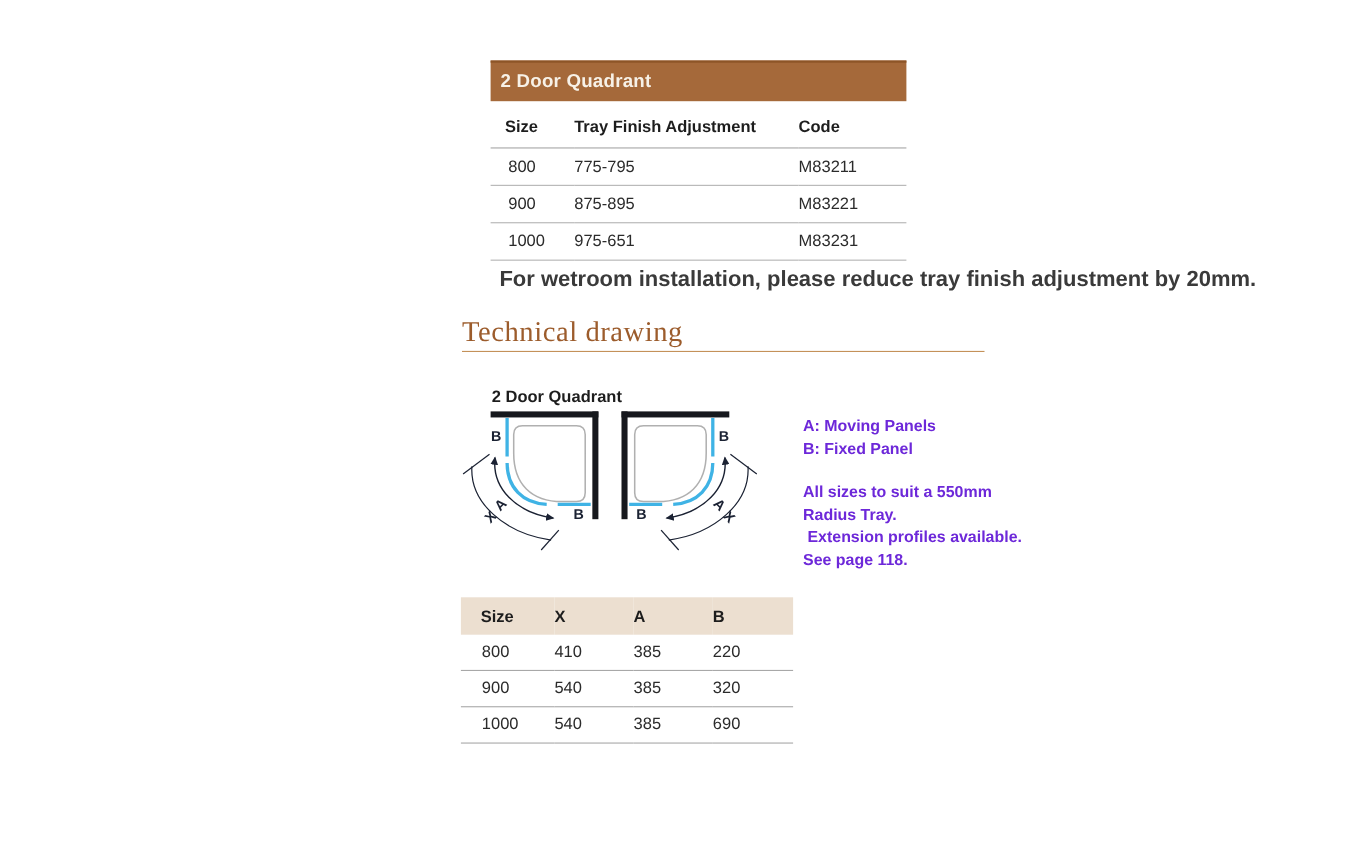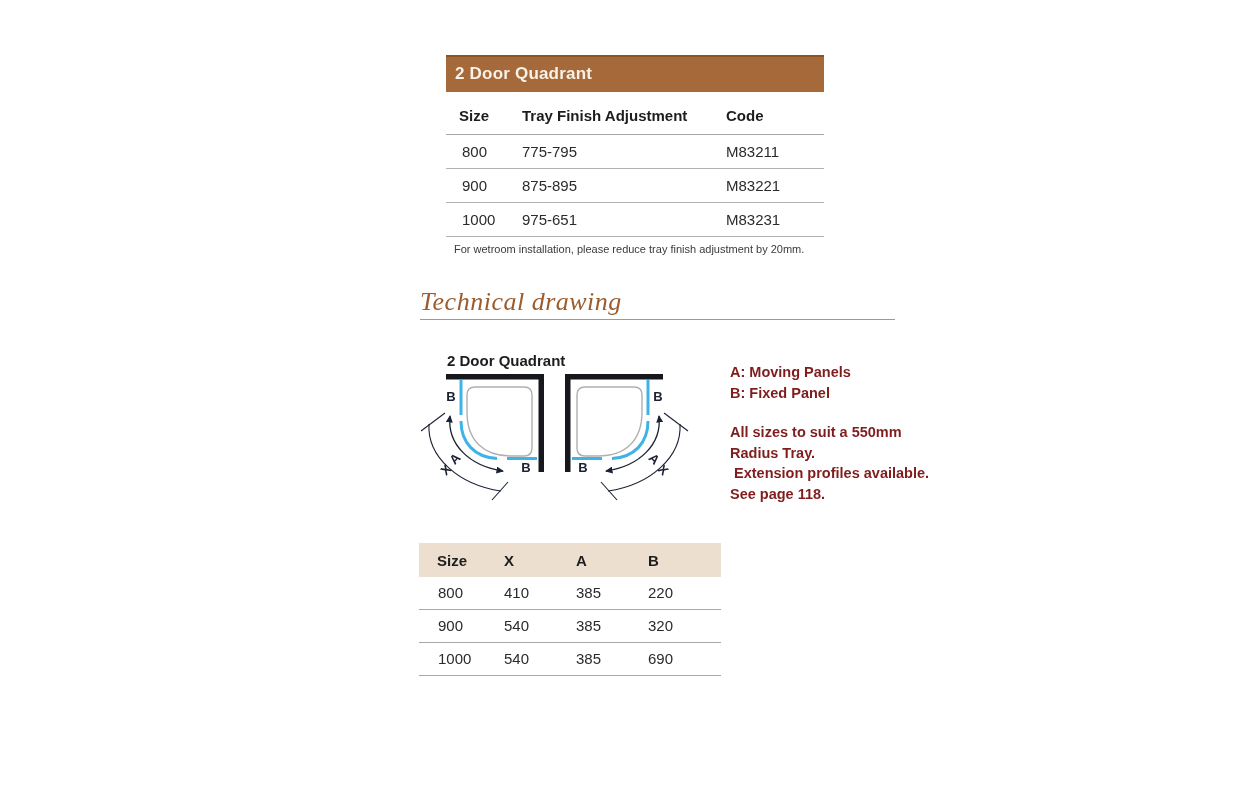--- a/index.html
+++ b/index.html
@@ -24,27 +24,27 @@
   .spec-table th.c1 { width:76px; padding-left:13px; }
   .spec-table th.c2 { width:204px; }
   .spec-table td {
     font-size:15px; color:#2b2b2b; text-align:left;
     padding:8px 0; border-bottom:1px solid #b3b3b3;
   }
   .spec-table td.c1 { padding-left:16px; }
 
   .note {
     position:absolute; left:410px; top:243px;
-    font-size:11px; font-weight:400; color:#3a3a3a; white-space:nowrap;
+    font-size:20px; font-weight:700; color:#3a3a3a; white-space:nowrap;
   }
 
   
   .tech-heading {
     position:absolute; left:376px; top:287px;
-    font-family:"Liberation Serif", serif; font-style:italic; font-weight:normal;
+    font-family:"Liberation Serif", serif; font-weight:normal;
     font-size:26px; color:#9c5c2c; letter-spacing:0.5px;
   }
   .tech-underline {
     position:absolute; left:376px; top:319px; width:475px; height:0;
     border-top:1.5px solid #c49159;
   }
 
   .diagram-title {
     position:absolute; left:403px; top:352px;
     font-size:15px; font-weight:bold; color:#1d1d1d;
@@ -52,22 +52,22 @@
 
   .diagram-left  { position:absolute; left:375px; top:369px; }
   .diagram-right { position:absolute; left:511px; top:369px; }
   .diagram text {
     font-family:"Liberation Sans", sans-serif; font-size:13px; font-weight:bold;
     fill:#1b2233; text-anchor:middle;
   }
 
   
   .legend {
-    position:absolute; left:686px; top:362px; width:215px;
-    font-size:14.5px; font-weight:600; color:#7f1d1d;
+    position:absolute; left:686px; top:378px; width:215px;
+    font-size:14.5px; font-weight:600; color:#6d28d9;
   }
   .legend .line { line-height:20.5px; }
   .legend .notes { margin-top:19px; }
   .legend .notes .line { white-space:pre-wrap; }
 
   
   .dims-block { position:absolute; left:375px; top:543px; width:302px; }
   .dims-table th {
     background:#ecdfd0; height:34px; font-size:15px; font-weight:bold;
     text-align:left; color:#1d1d1d; vertical-align:middle;

